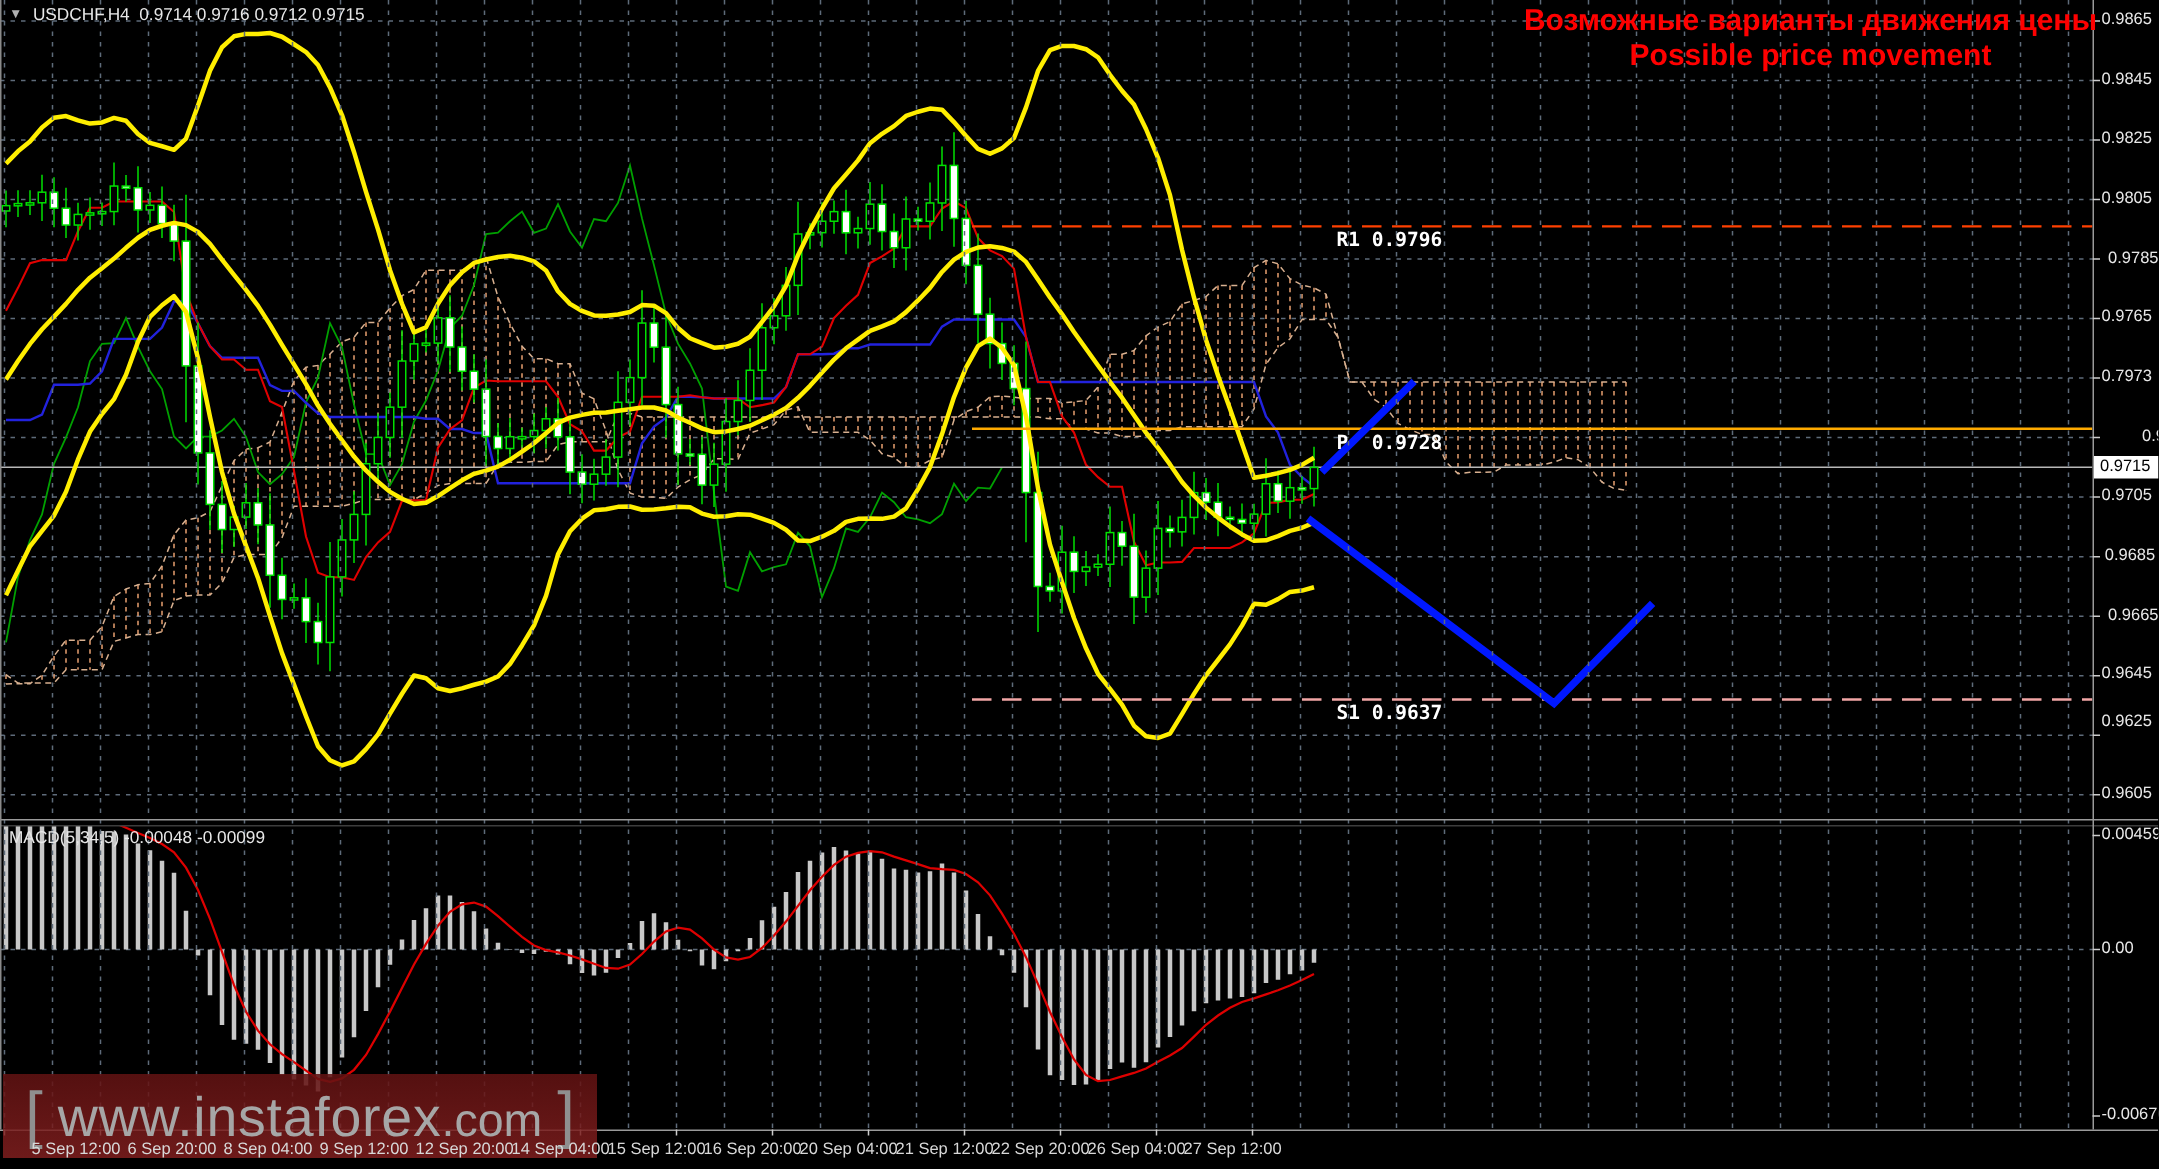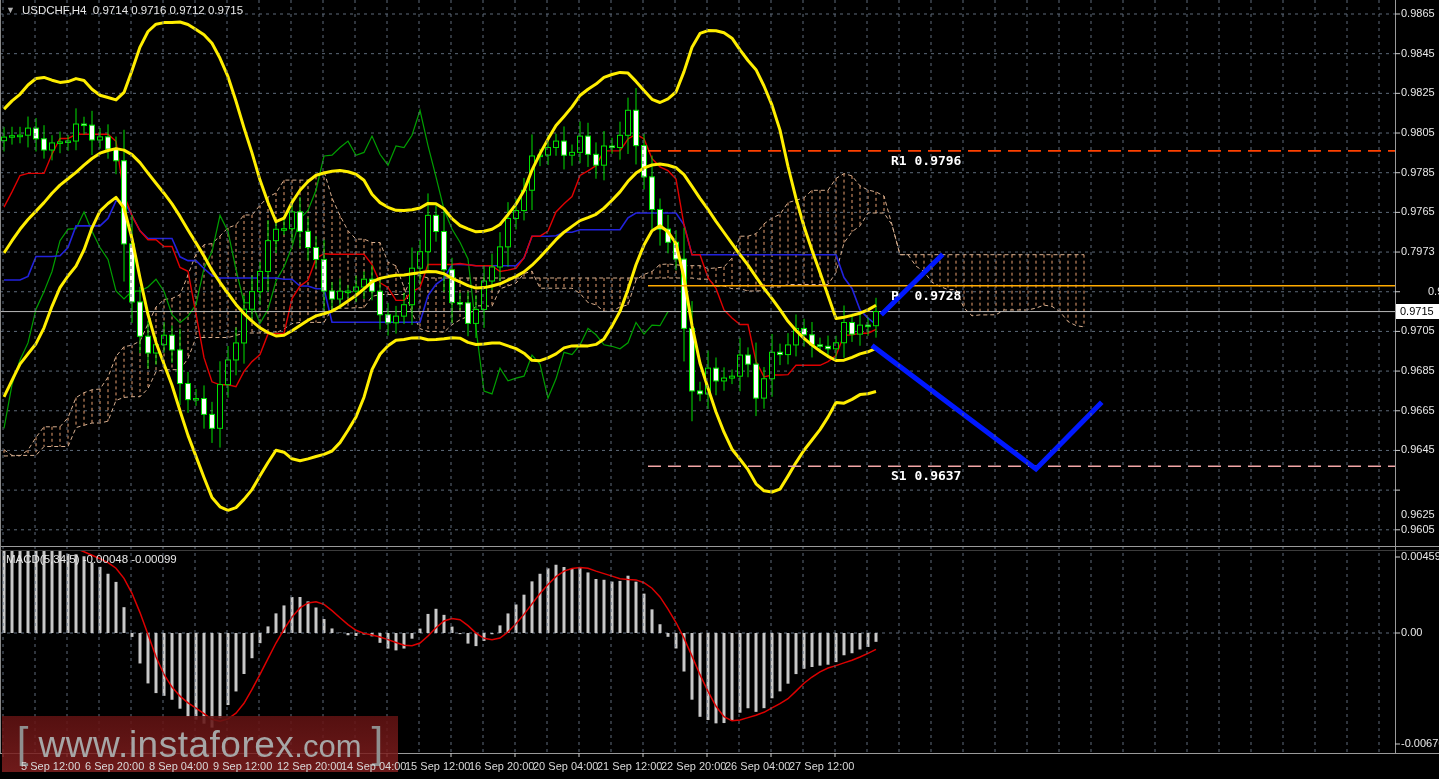--- a/index.html
+++ b/index.html
@@ -7,21 +7,21 @@
         font-family:"Liberation Sans",sans-serif;}
   #chart-svg{position:absolute;left:0;top:0;z-index:1;}
   .hdr{position:absolute;color:#e8e8e8;font-size:11.5px;z-index:4;white-space:pre;}
   #symbol-header{left:6px;top:4px;}
   #symbol-header .dd{color:#b0b0b0;font-size:9px;margin-right:7px;vertical-align:1px;}
   #macd-header{left:6px;top:553px;}
   #annotation{position:absolute;right:12px;top:3px;width:440px;text-align:center;z-index:7;
               font-weight:bold;font-size:20px;line-height:23px;color:#ff0000;}
   .lvl{position:absolute;color:#ffffff;font-family:"DejaVu Sans Mono",monospace;
        font-size:13px;font-weight:bold;z-index:4;white-space:pre;}
-  #right-axis .plabel{position:absolute;left:1401px;width:26px;color:#e8e8e8;
+  #right-axis .plabel{position:absolute;left:1401px;width:38px;color:#e8e8e8;
        font-size:11px;z-index:4;}
   #price-tag{position:absolute;left:1396px;width:40px;height:14px;background:#ffffff;
        color:#000;font-size:11px;padding:1px 0 0 4px;z-index:5;}
   #time-axis .tlabel{position:absolute;color:#d8d8d8;font-size:11px;z-index:6;
        width:92px;text-align:left;top:760px;}
   #watermark{position:absolute;left:2px;top:716px;width:396px;height:56px;z-index:5;
        background:linear-gradient(180deg,rgba(96,18,18,.88),rgba(134,32,32,.82));
        display:flex;align-items:baseline;justify-content:center;cursor:pointer;
        padding-top:2px;box-sizing:border-box;}
   #watermark .br{color:#8f8f8f;font-size:42px;line-height:50px;margin:0 10px;}
@@ -625,35 +625,39 @@
       <line x1="643" y1="753" x2="643" y2="757" stroke="#cccccc" stroke-width="1"></line>
       <line x1="707" y1="753" x2="707" y2="757" stroke="#cccccc" stroke-width="1"></line>
       <line x1="771" y1="753" x2="771" y2="757" stroke="#cccccc" stroke-width="1"></line>
       <line x1="835" y1="753" x2="835" y2="757" stroke="#cccccc" stroke-width="1"></line>
     </svg>
 
   <div id="symbol-header" class="hdr"><span class="dd">▼</span><span>USDCHF,H4  0.9714 0.9716 0.9712 0.9715</span></div>
 
   <div id="macd-header" class="hdr">MACD(5,34,5) -0.00048 -0.00099</div>
 
+  <div id="annotation">
+    <div>Возможные варианты движения цены</div>
+    <div>Possible price movement</div>
+  </div>
 
   <div id="right-axis">
       <div class="plabel" style="top: 7px;">0.9865</div>
       <div class="plabel" style="top: 46.677px;">0.9845</div>
       <div class="plabel" style="top: 86.354px;">0.9825</div>
       <div class="plabel" style="top: 126.031px;">0.9805</div>
       <div class="plabel" style="top: 165.708px; text-align: right;">0.9785</div>
       <div class="plabel" style="top: 205.385px;">0.9765</div>
       <div class="plabel" style="top: 245.062px;">0.7973</div>
       <div class="plabel" style="top: 284.739px; padding-left: 27px;">0.9725</div>
       <div class="plabel" style="top: 324.416px;">0.9705</div>
       <div class="plabel" style="top: 364.093px; text-align: center;">0.9685</div>
-      <div class="plabel" style="top: 403.77px;">0.9665</div>
+      <div class="plabel" style="top: 403.77px; text-align: right;">0.9665</div>
       <div class="plabel" style="top: 443.447px;">0.9645</div>
-      <div class="plabel" style="top: 508px; text-align: right;">0.9625</div>
+      <div class="plabel" style="top: 475px;">0.9625</div>
       <div class="plabel" style="top: 522.801px;">0.9605</div>
       <div class="plabel" style="top: 550px; width: 44px;">0.00459</div>
       <div class="plabel" style="top: 626px; width: 44px;">0.00</div>
       <div class="plabel" style="top: 737px; width: 44px;">-0.00676</div>
     </div>
   <div id="price-tag" style="top: 303.577px;">0.9715</div>
   <div id="time-axis">
       <div class="tlabel" style="left: 1px; text-align: left; margin-top: 36px;">2 Sep 2016</div>
       <div class="tlabel" style="left: 21px;">5 Sep 12:00</div>
       <div class="tlabel" style="left: 85px;">6 Sep 20:00</div>

